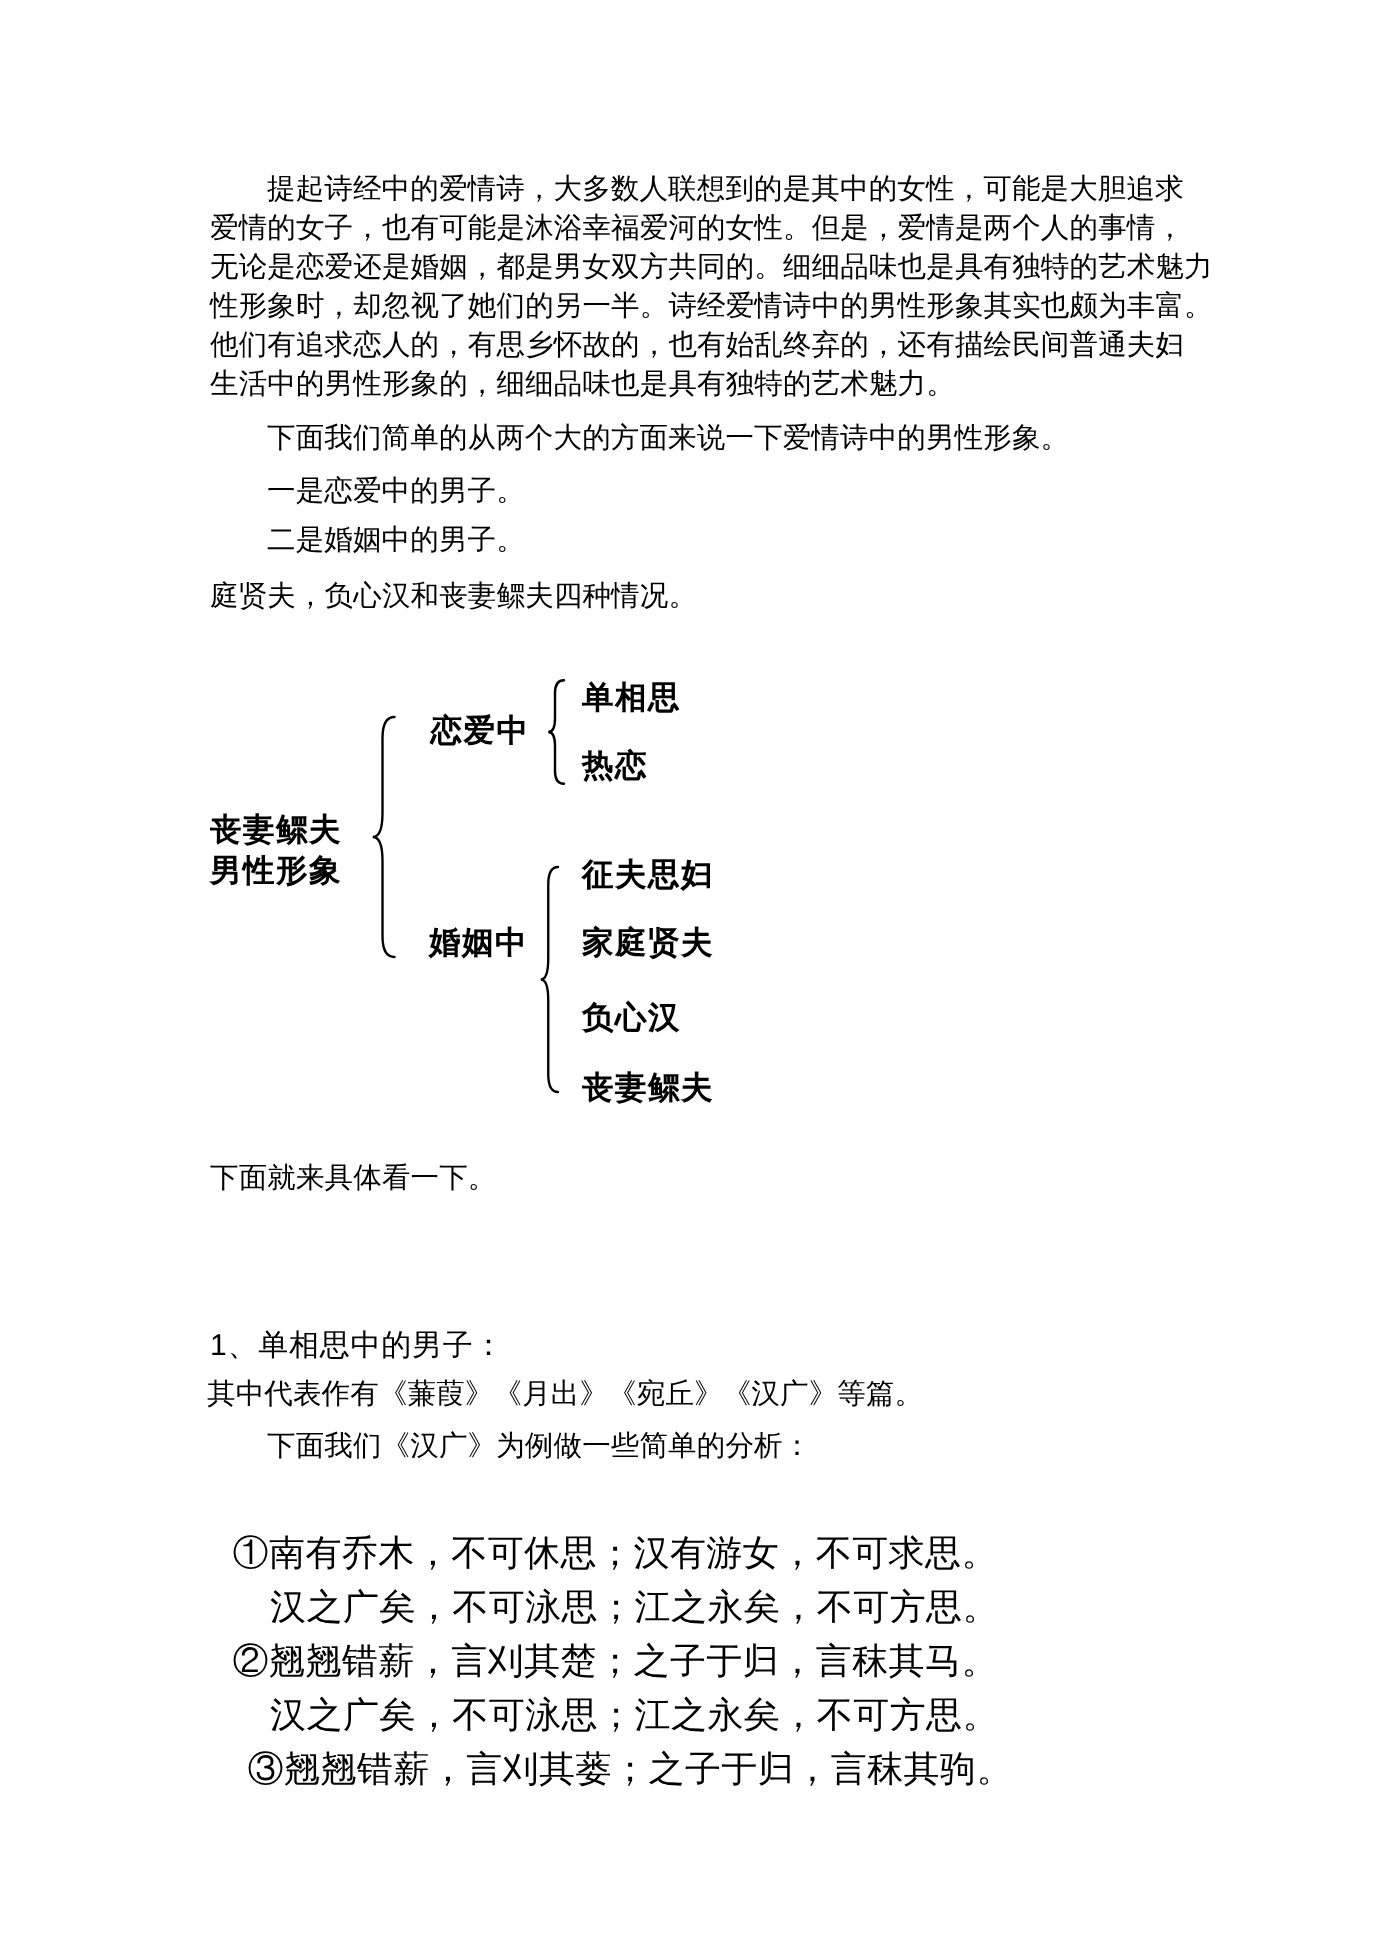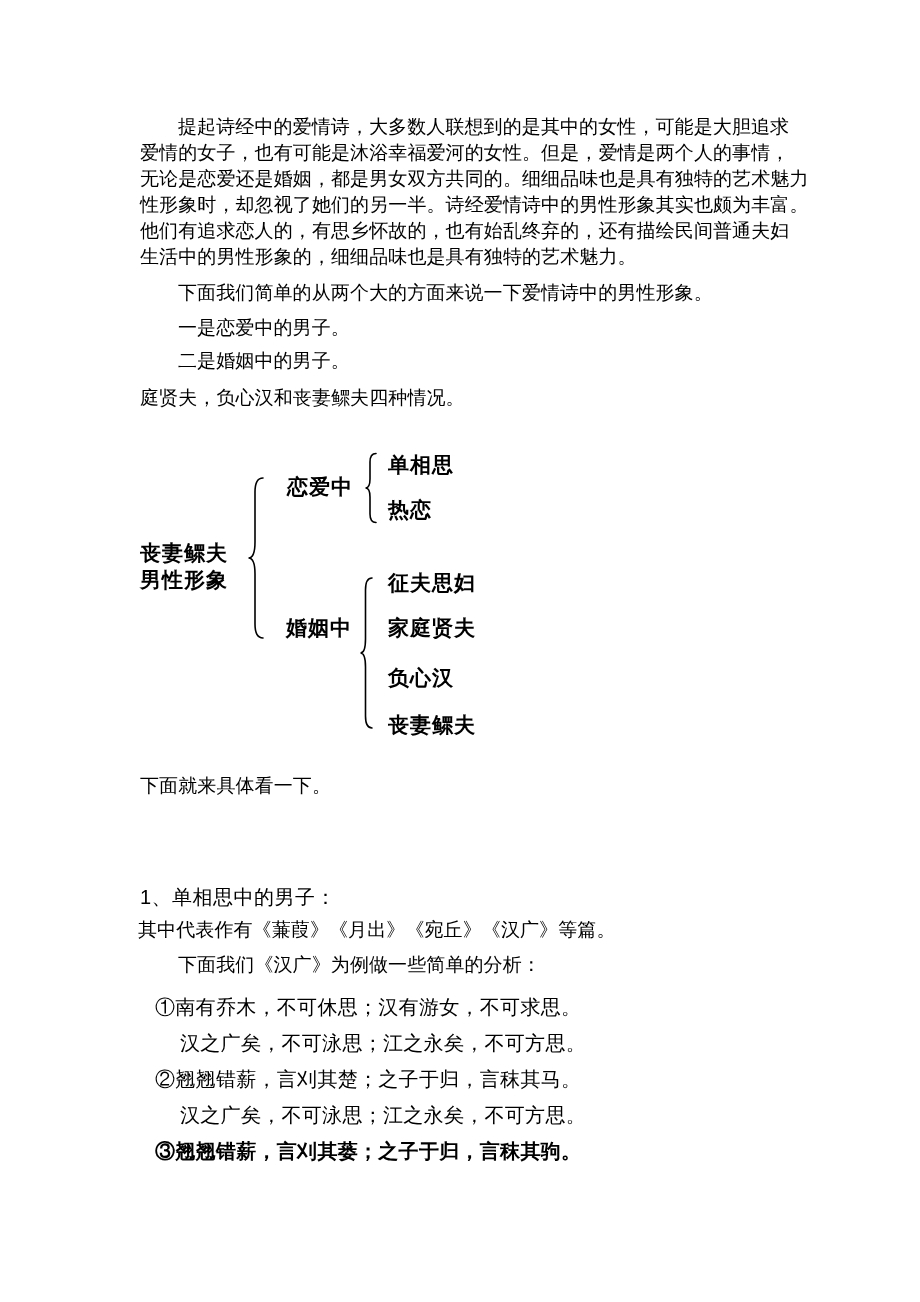--- a/index.html
+++ b/index.html
@@ -23,22 +23,22 @@
   }
   .subheading {
     font-family: "Liberation Sans", "DejaVu Sans", sans-serif;
     font-size: 20px; line-height: 26px; font-weight: normal; letter-spacing: 0.5px;
   }
   .diagram-label {
     font-size: 21px; line-height: 27px; font-weight: bold; letter-spacing: 1px;
     white-space: nowrap; position: absolute;
   }
   .poem-line {
-    font-size: 20px; line-height: 26px; letter-spacing: 0.3px;
-    position: absolute; white-space: nowrap;
+    font-size: 24px; line-height: 26px; letter-spacing: 0.3px;
+    position: absolute; white-space: nowrap; margin-top: 29px;
   }
   .brace { position: absolute; }
   .brace path { stroke: #000000; stroke-width: 1.6; fill: none; stroke-linecap: round; }
 </style>
 </head>
 <body>
 
 <div class="page">
 
   <div class="block" style="left:140px; top:114px;">
@@ -95,16 +95,16 @@
 
   <div class="abs body-text" style="left:138px; top:917px;">其中代表作有《蒹葭》《月出》《宛丘》《汉广》等篇。</div>
 
   <div class="abs body-text" style="left:178px; top:952px;">下面我们《汉广》为例做一些简单的分析：</div>
 
   <div>
     <div class="poem-line" style="left:155px; top:994px;">①南有乔木，不可休思；汉有游女，不可求思。</div>
     <div class="poem-line" style="left:180px; top:1030px;">汉之广矣，不可泳思；江之永矣，不可方思。</div>
     <div class="poem-line" style="left:155px; top:1066px;">②翘翘错薪，言刈其楚；之子于归，言秣其马。</div>
     <div class="poem-line" style="left:180px; top:1102px;">汉之广矣，不可泳思；江之永矣，不可方思。</div>
-    <div class="poem-line" style="left:155px; top:1138px;font-weight:bold;">③翘翘错薪，言刈其蒌；之子于归，言秣其驹。</div>
+    <div class="poem-line" style="left:165px; top:1138px;">③翘翘错薪，言刈其蒌；之子于归，言秣其驹。</div>
   </div>
 
 </div>
 
 </body></html>

